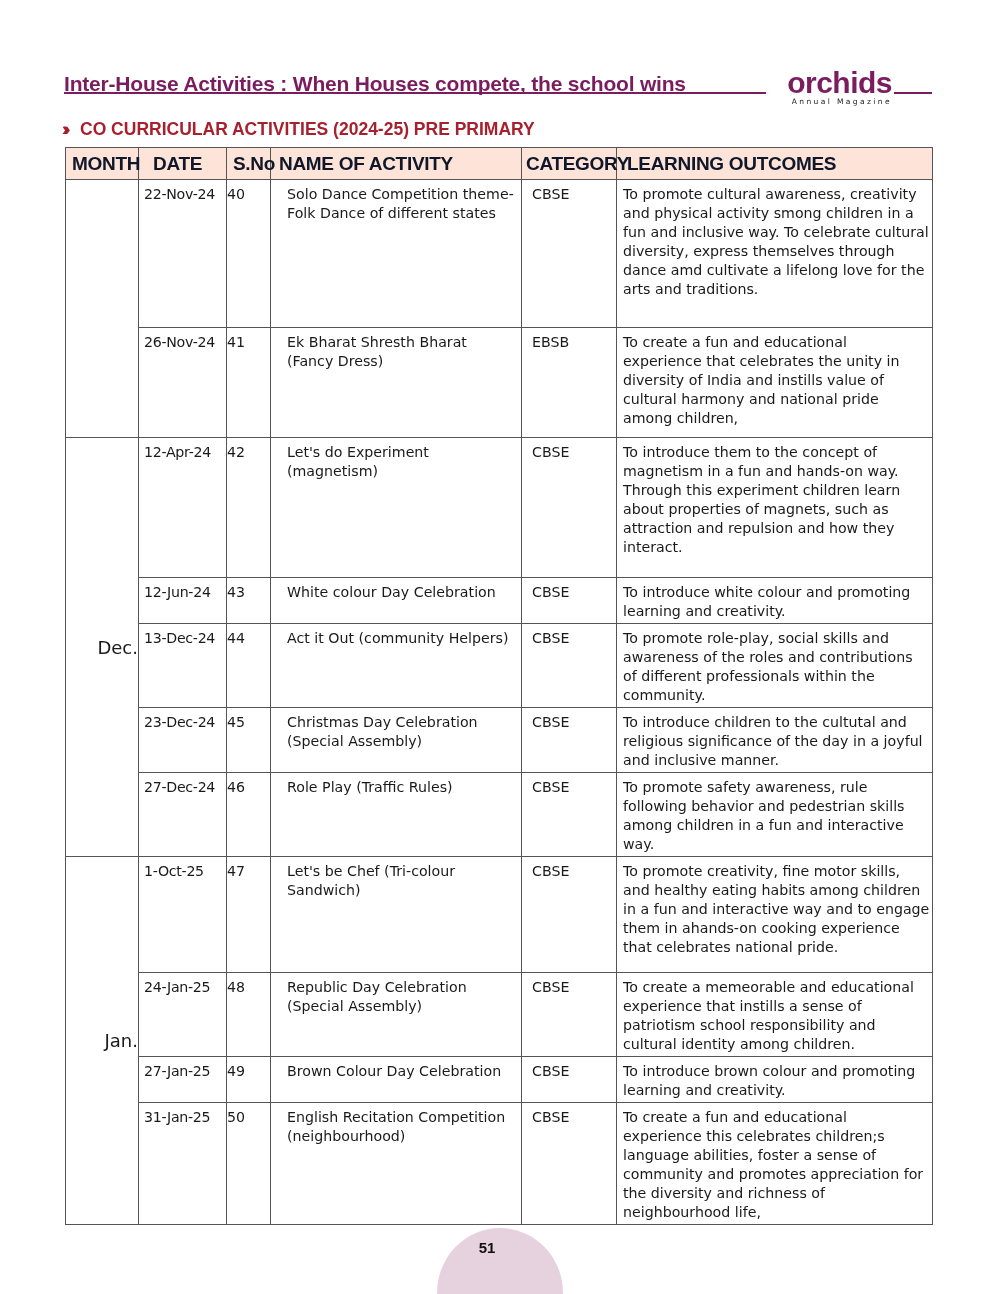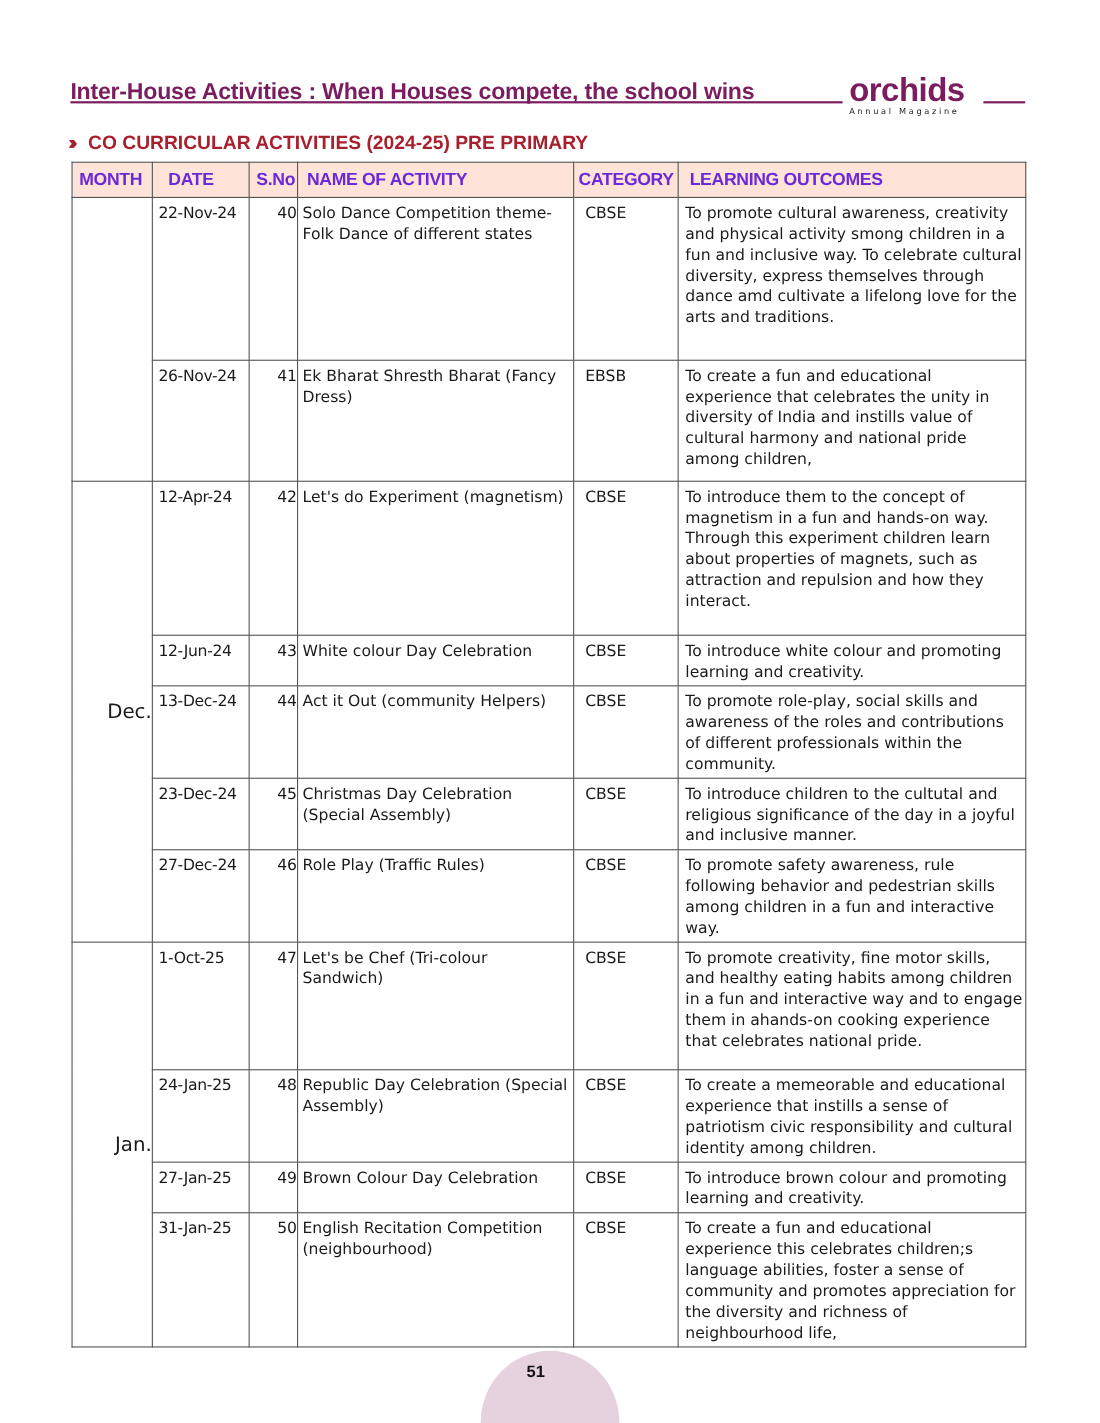--- a/index.html
+++ b/index.html
@@ -1,32 +1,32 @@
 <!DOCTYPE html>
 <html><head>
   <meta charset="utf-8">
   <style>
     html, body { margin: 0; padding: 0; background: #ffffff; }
     body { width: 1000px; height: 1294px; position: relative; overflow: hidden; font-family: "DejaVu Sans", sans-serif; color: #1a1a1a; }
     .title { position: absolute; left: 64px; top: 72px; font-family: "Liberation Sans", sans-serif; font-weight: bold; font-size: 21px; color: #7a1c5e; letter-spacing: -0.2px; }
     .title-rule { position: absolute; left: 64px; top: 92px; width: 702px; height: 1.5px; background: #7a1c5e; }
-    .logo { position: absolute; left: 772px; top: 68px; width: 120px; text-align: left; }
+    .logo { position: absolute; left: 772px; top: 68px; width: 120px; text-align: right; }
     .logo-word { font-family: "Liberation Sans", sans-serif; font-weight: bold; font-size: 30px; color: #7a1c5e; line-height: 30px; letter-spacing: -0.5px; }
     .logo-sub { font-family: "DejaVu Sans", sans-serif; font-size: 7.5px; letter-spacing: 2.4px; color: #222; margin-top: -1px; }
     .logo-rule { position: absolute; left: 894px; top: 92px; width: 38px; height: 1.5px; background: #7a1c5e; }
     .section { position: absolute; left: 64px; top: 119px; display: flex; align-items: center; font-family: "Liberation Sans", sans-serif; font-weight: bold; font-size: 17.5px; color: #a8202d; }
     .section .chev { font-size: 18px; letter-spacing: -7px; margin-right: 16px; transform: scaleX(1.1); }
     table { position: absolute; left: 65px; top: 147px; width: 867px; border-collapse: collapse; table-layout: fixed; }
     th, td { border: 1.2px solid #555; vertical-align: top; }
-    th { background: #fde3d8; color: #6d28d9; font-family: "Liberation Sans", sans-serif; font-weight: bold; font-size: 16px; text-align: left; height: 31px; padding: 0 0 0 6px; vertical-align: middle; letter-spacing: -0.3px; margin-top: 16px; }
+    th { background: #fde3d8; color: #0f172a; font-family: "Liberation Sans", sans-serif; font-weight: bold; font-size: 19px; text-align: left; height: 31px; padding: 0 0 0 6px; vertical-align: middle; letter-spacing: -0.3px; margin-top: 16px; }
     td { font-size: 14.2px; line-height: 19px; padding: 5px 4px 2px 6px; color: #1a1a1a; }
     td.month { vertical-align: middle; text-align: right; font-size: 18px; padding: 0; }
     td.date { padding-left: 5px; padding-right: 0; white-space: nowrap; letter-spacing: -0.3px; margin-left: 39px; }
-    td.sno { text-align: right; padding-left: 0; padding-right: 0; }
-    td.act { padding-left: 4px; }
+    td.sno { text-align: left; padding-left: 0; padding-right: 0; }
+    td.act { padding-left: 16px; }
     td.cat { padding-left: 10px; }
     td.out { padding-left: 6px; padding-right: 2px; }
     .page-circle { position: absolute; left: 437px; top: 1228px; width: 126px; height: 130px; border-radius: 50%; background: #e5d2de; }
     .page-num { position: absolute; left: 424px; top: 1239px; width: 126px; text-align: center; font-family: "Liberation Sans", sans-serif; font-weight: bold; font-size: 15px; color: #111; }
   </style>
 </head>
 <body>
 
 <div class="title">Inter-House Activities : When Houses compete, the school wins</div>
 <div class="title-rule"></div>
@@ -119,21 +119,21 @@
         <td class="sno">47</td>
         <td class="act">Let's be Chef (Tri-colour Sandwich)</td>
         <td class="cat">CBSE</td>
         <td class="out">To promote creativity, fine motor skills, and healthy eating habits among children in a fun and interactive way and to engage them in ahands-on cooking experience that celebrates national pride.</td>
       </tr>
       <tr style="height: 80px;">
         <td class="date">24-Jan-25</td>
         <td class="sno">48</td>
         <td class="act">Republic Day Celebration (Special Assembly)</td>
         <td class="cat">CBSE</td>
-        <td class="out">To create a memeorable and educational experience that instills a sense of patriotism civic responsibility and cultural identity among children.</td>
+        <td class="out">To create a memeorable and educational experience that instills a sense of patriotism school responsibility and cultural identity among children.</td>
       </tr>
       <tr style="height: 44px;">
         <td class="date">27-Jan-25</td>
         <td class="sno">49</td>
         <td class="act">Brown Colour Day Celebration</td>
         <td class="cat">CBSE</td>
         <td class="out">To introduce brown colour and promoting learning and creativity.</td>
       </tr>
       <tr style="height: 118px;">
         <td class="date">31-Jan-25</td>

